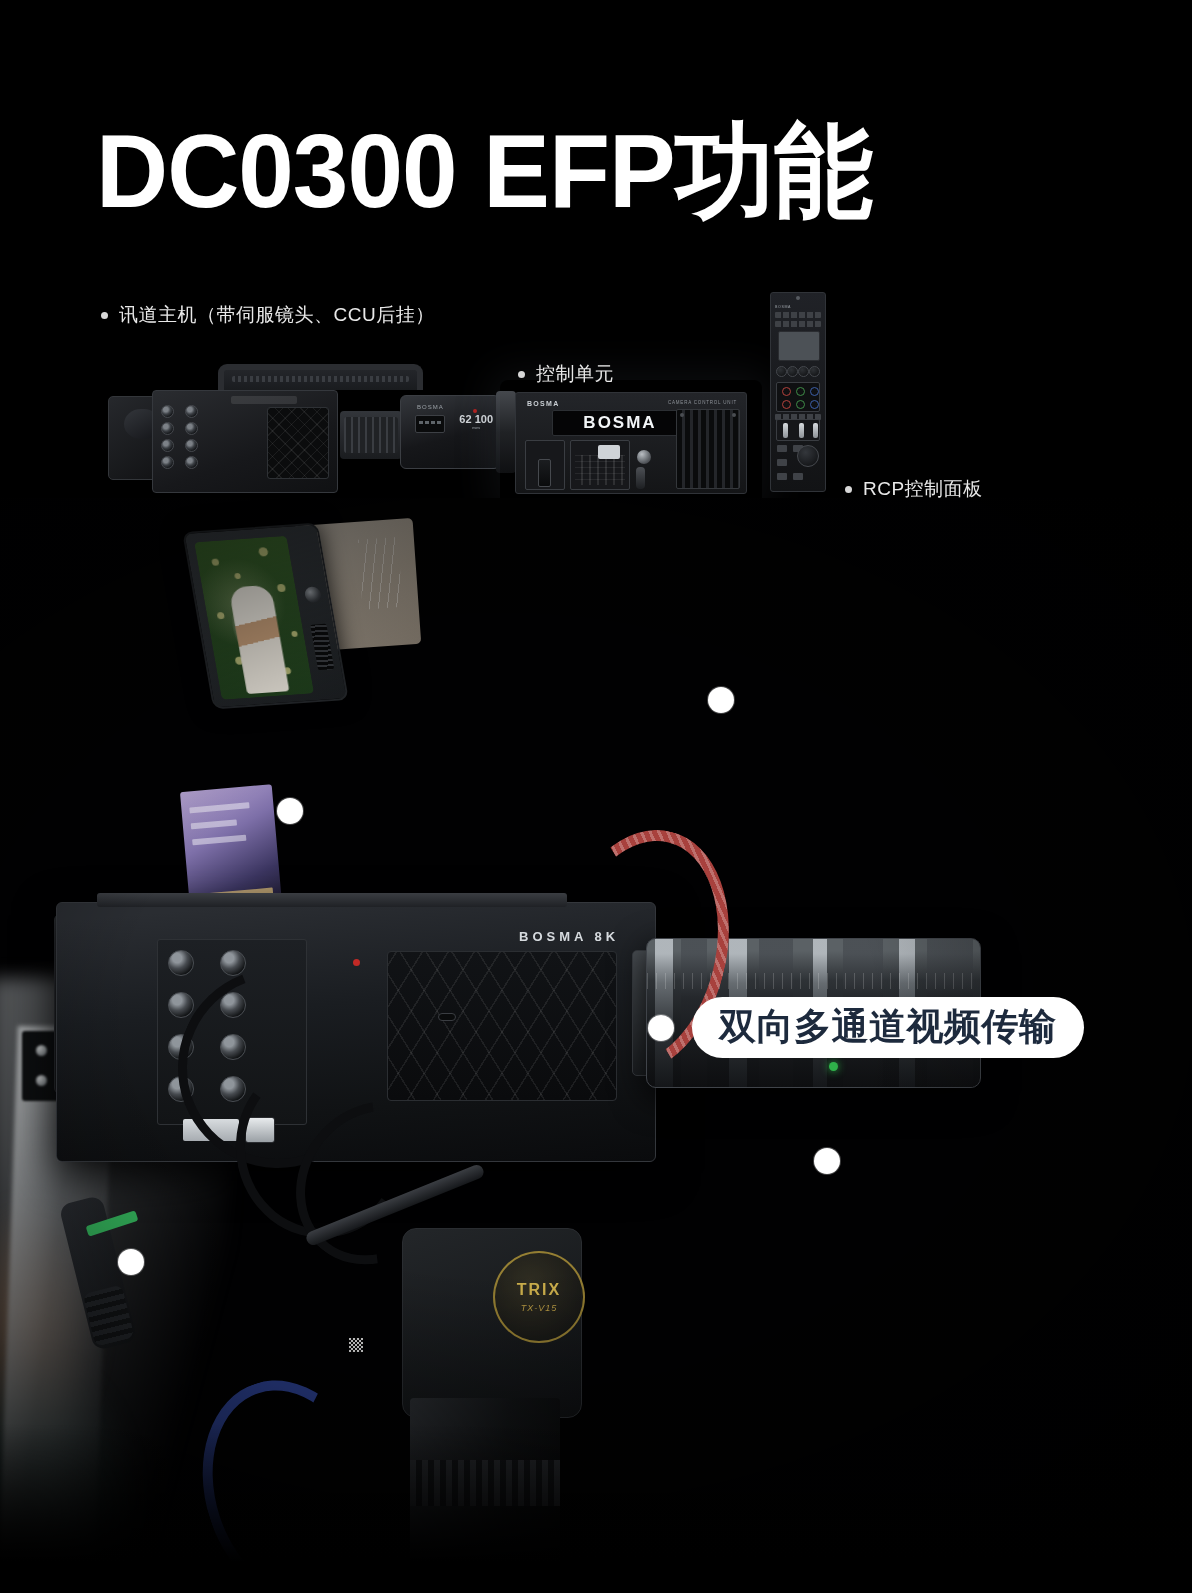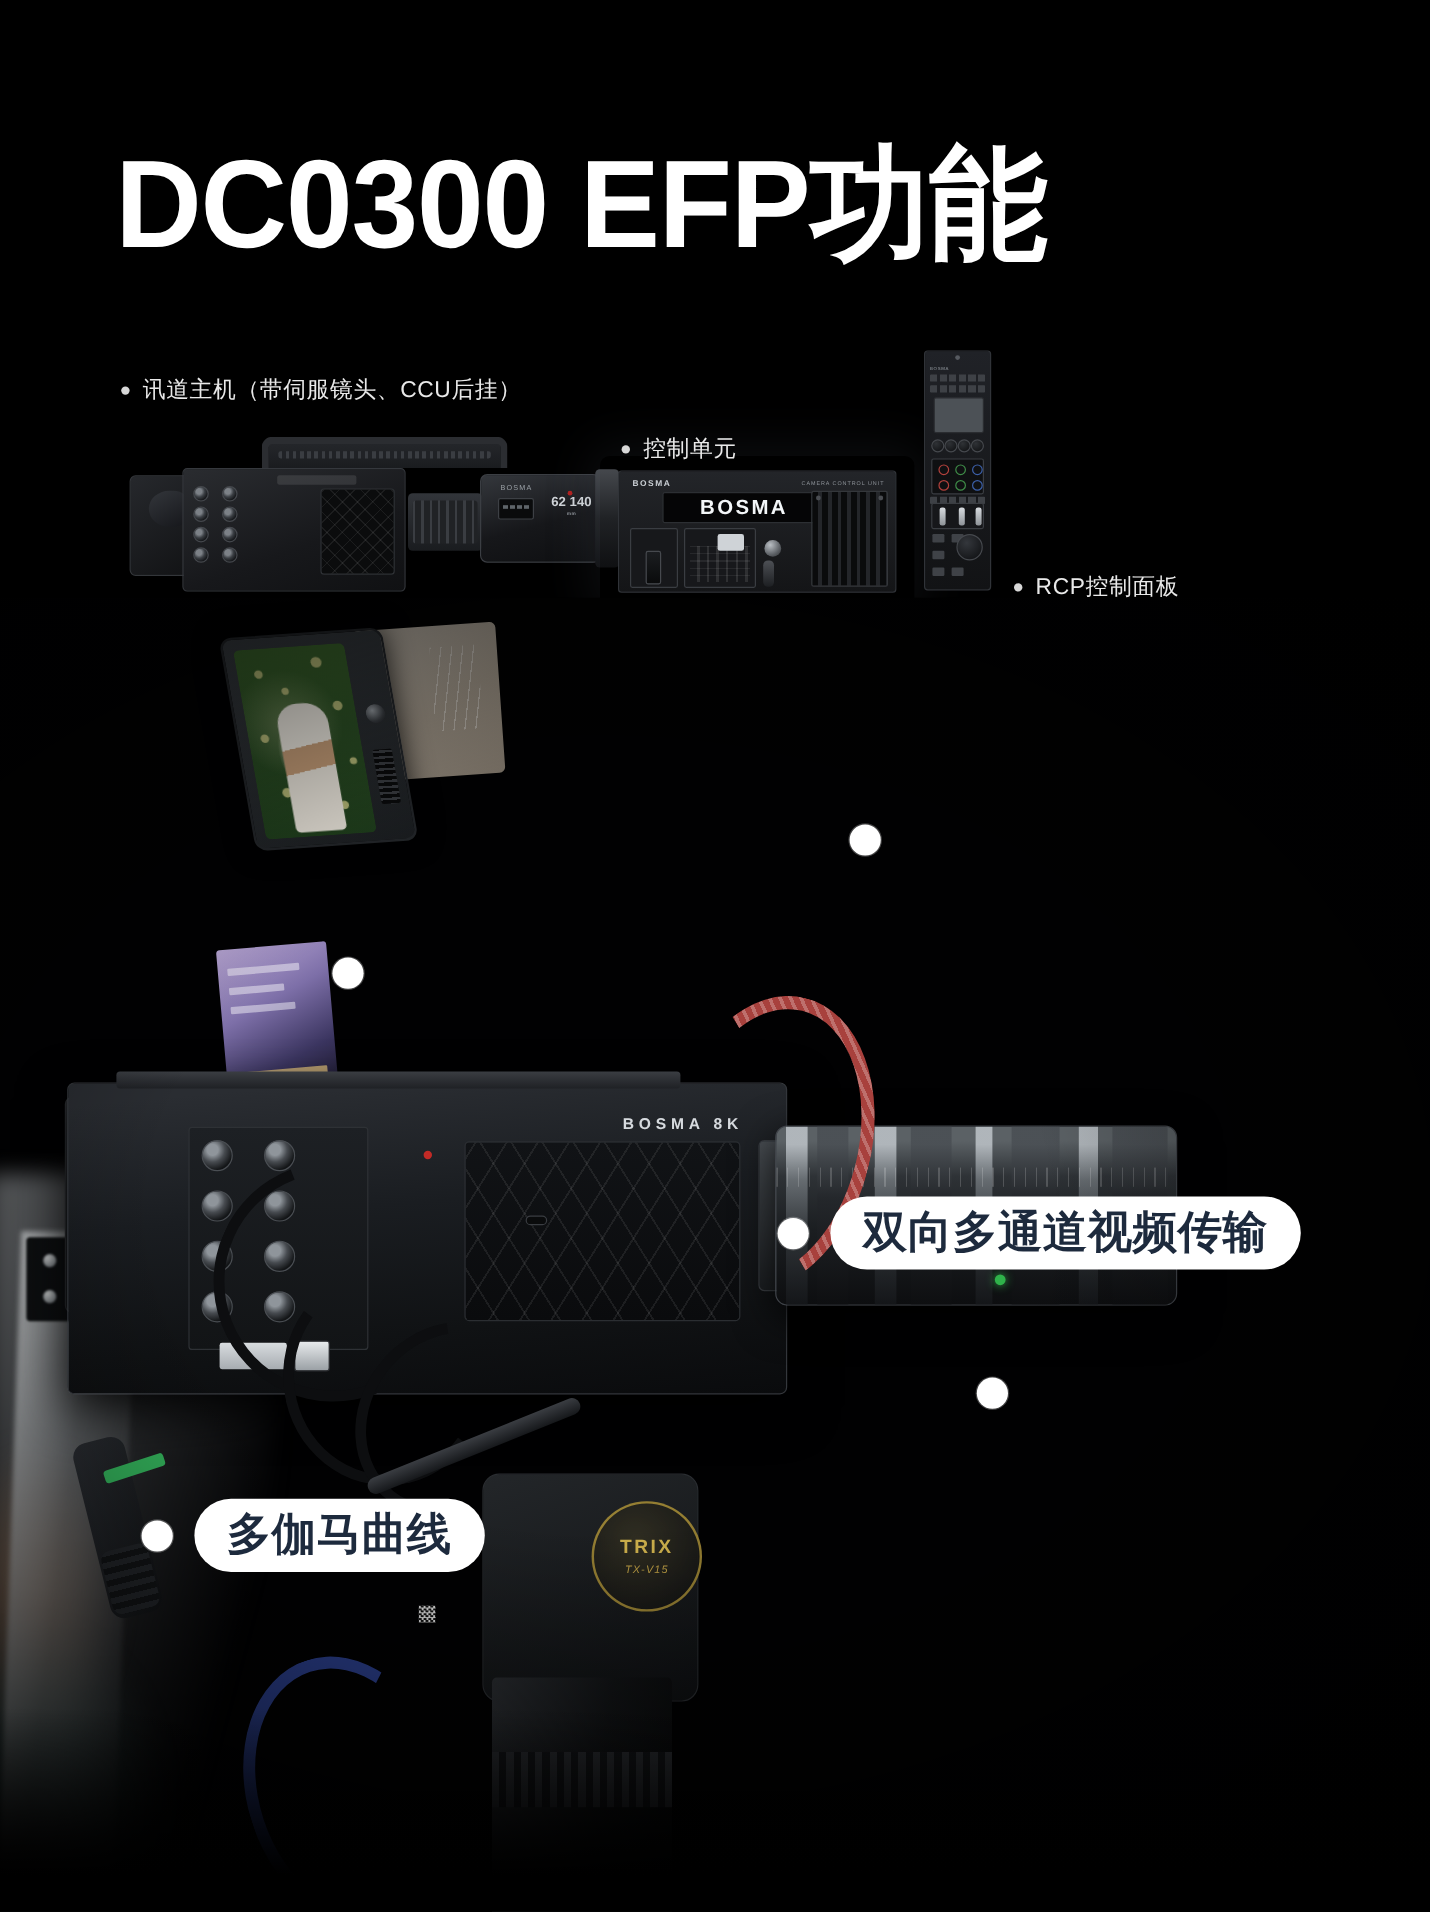--- a/index.html
+++ b/index.html
@@ -17,21 +17,21 @@
     letter-spacing:-1px; color:#ffffff; white-space:nowrap;
     transform:scaleX(0.96); transform-origin:left center;
     font-family:"Liberation Sans","DejaVu Sans",sans-serif;
   }
 
   
   .bullet-label { position:absolute; display:flex; align-items:center; gap:11px; white-space:nowrap; }
   .bullet-dot { width:7px; height:7px; border-radius:50%; background:#d8d8d8; flex:none; }
   .bullet-text { font-size:19px; color:#e9e9e9; letter-spacing:.5px; }
 
-  #lbl-host { left:101px; top:312px;gap:11px; }
+  #lbl-host { left:101px; top:302px;gap:11px; }
   #lbl-ccu  { left:518px; top:361px; }
   #lbl-rcp  { left:845px; top:476px; }
 
   
   .callout { position:absolute; display:flex; align-items:center; white-space:nowrap; z-index:40; }
   .callout-dot {
     width:26px; height:26px; border-radius:50%; background:#ffffff; flex:none;
     box-shadow:0 0 0 1px rgba(255,255,255,.25);
   }
   .pill {
@@ -444,21 +444,21 @@
         <span class="bnc" style="left:26px;top:34px"></span>
           <span class="bnc" style="left:26px;top:51px"></span>
       </div>
     </div>
     <div class="lens-barrel"></div>
     <div class="lens-main">
       <div class="brandtxt">BOSMA</div>
       <div class="lcd"></div>
       <div class="focnum">
         <span>62</span>
-        <span>140</span>
+        <span>100</span>
         <small>mm</small>
       </div>
       <div class="red-dot"></div>
     </div>
     <div class="lens-ring"></div>
   </div>
 
   <div class="ccu-glow"></div>
   <div id="prod-ccu">
     <div class="ccu-top-left">BOSMA</div>
@@ -635,14 +635,13 @@
   <span class="gap-18"></span>
   <span class="pill">双向多通道视频传输</span>
 </div>
 <div class="callout" id="co-hdr">
   <span class="callout-dot"></span>
   <span class="gap-26"></span>
 </div>
 <div class="callout" id="co-gam">
   <span class="callout-dot"></span>
   <span class="gap-18"></span>
-  <span class="pill">多伽马曲线</span>
 </div>
 
 </body></html>

